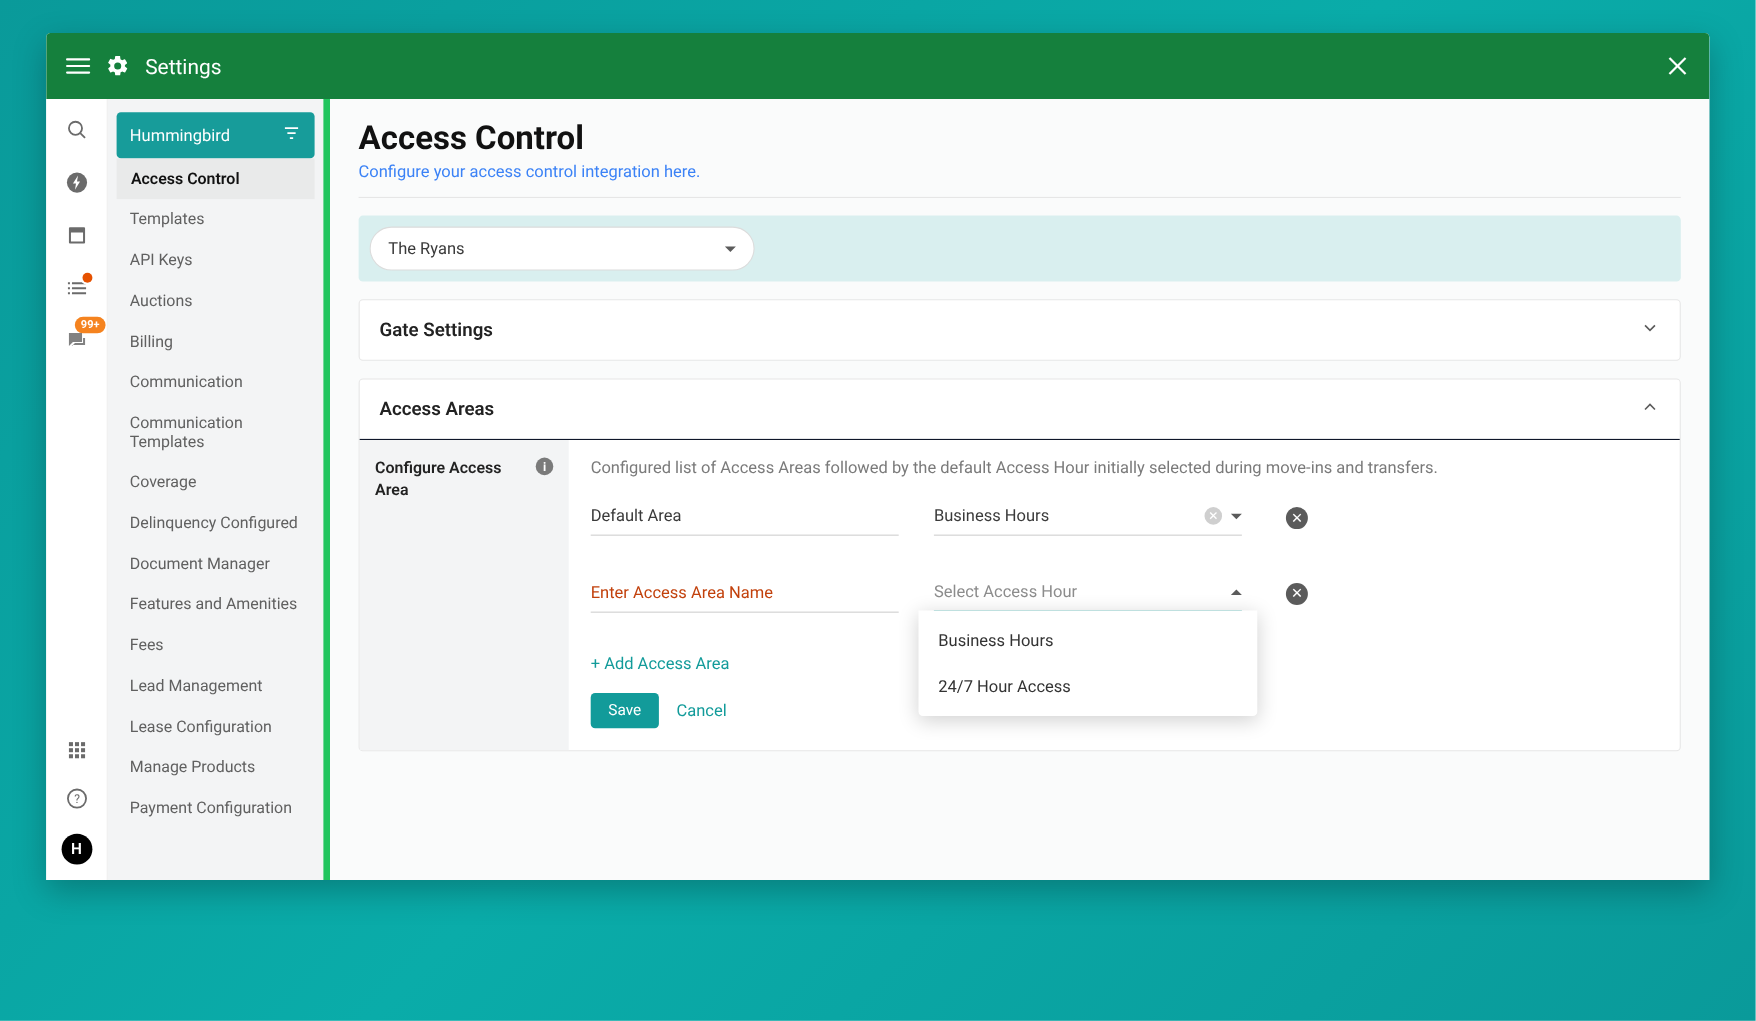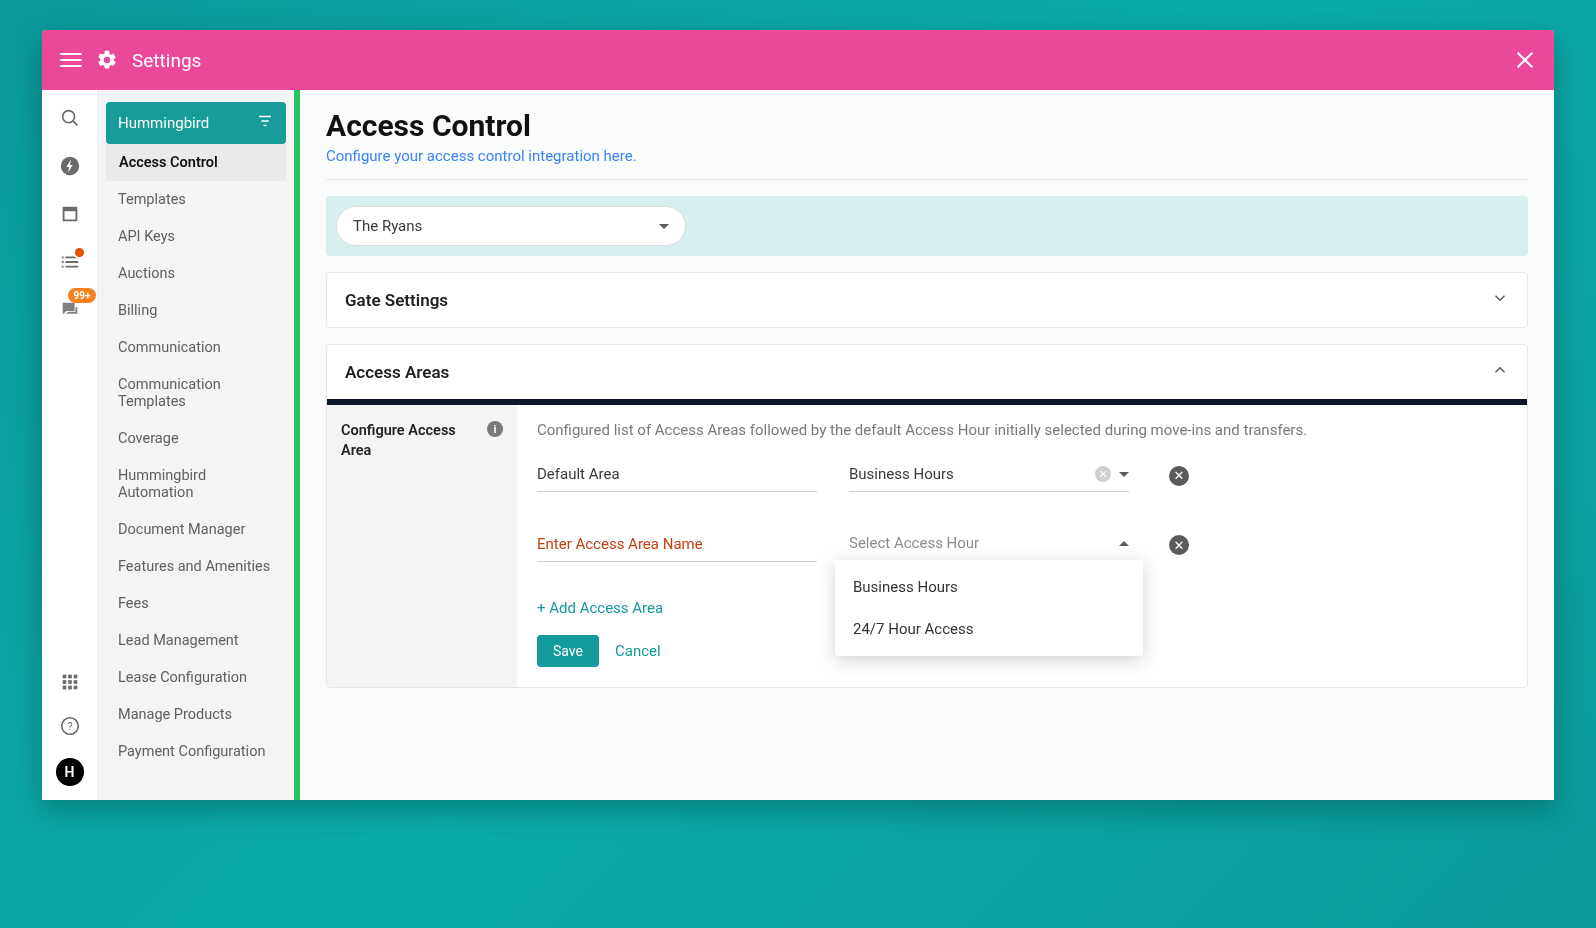--- a/index.html
+++ b/index.html
@@ -13,21 +13,21 @@
   .app {
     width: 100%; height: 770px;
     background: #fff;
     border-radius: 4px 4px 0 0;
     box-shadow: 0 10px 30px rgba(0,0,0,0.25);
     display: flex; flex-direction: column;
     overflow: hidden;
   }
   
   .topbar {
-    height: 60px; background: #ec4899; color: #fff;
+    height: 60px; background: #15803d; color: #fff;
     display: flex; align-items: center; padding: 0 18px;
     gap: 14px;
   }
   .hamburger { width: 22px; display: inline-flex; flex-direction: column; gap: 4px; cursor: pointer; }
   .hamburger span { height: 2px; background: #fff; border-radius: 1px; }
   .gear-icon svg { fill: #fff; width: 22px; height: 22px; display: block; }
   .topbar-title { font-size: 19px; font-weight: 400; }
   .topbar-spacer { flex: 1; }
   .close-icon svg { stroke: #fff; stroke-width: 2.2; width: 22px; height: 22px; display: block; cursor: pointer; }
 
@@ -106,21 +106,21 @@
     background: #fff; border: 1px solid #e6e6e6; border-radius: 4px;
     margin-top: 16px;
   }
   .panel-head {
     height: 54px; display: flex; align-items: center; padding: 0 18px;
     justify-content: space-between; font-size: 17px; font-weight: 600; color: #222;
     cursor: pointer;
   }
   .chev svg { stroke: #5b5b5b; width: 18px; height: 18px; fill: none; stroke-width: 2; }
 
-  .panel-body { border-top: 6px solid #0f172a; display: flex; }
+  .panel-body { border-top: 1px solid #0f172a; display: flex; }
   .panel-left {
     width: 190px; background: #f3f4f5; padding: 16px 14px;
     display: flex; align-items: flex-start; gap: 8px;
   }
   .panel-left-title { font-size: 14.5px; font-weight: 600; color: #222; line-height: 1.35; }
   .info-icon {
     width: 16px; height: 16px; border-radius: 50%; background: #7a7a7a; color: #fff;
     display: inline-flex; align-items: center; justify-content: center; font-size: 11px; font-weight: 700;
     flex: none;
   }
@@ -257,21 +257,21 @@
       </div>
 
       <div class="side-item active"><span>Access Control</span></div>
       <div class="side-item"><span>Templates</span></div>
       <div class="side-item"><span>API Keys</span></div>
       <div class="side-item"><span>Auctions</span></div>
       <div class="side-item"><span>Billing</span></div>
       <div class="side-item"><span>Communication</span></div>
       <div class="side-item"><span>Communication Templates</span></div>
       <div class="side-item"><span>Coverage</span></div>
-      <div class="side-item"><span>Hummingbird Automation</span></div>
+      <div class="side-item"><span>Delinquency Configured</span></div>
       <div class="side-item"><span>Document Manager</span></div>
       <div class="side-item"><span>Features and Amenities</span></div>
       <div class="side-item"><span>Fees</span></div>
       <div class="side-item"><span>Lead Management</span></div>
       <div class="side-item"><span>Lease Configuration</span></div>
       <div class="side-item"><span>Manage Products</span></div>
       <div class="side-item"><span>Payment Configuration</span></div>
     </div>
 
     <div class="main">

